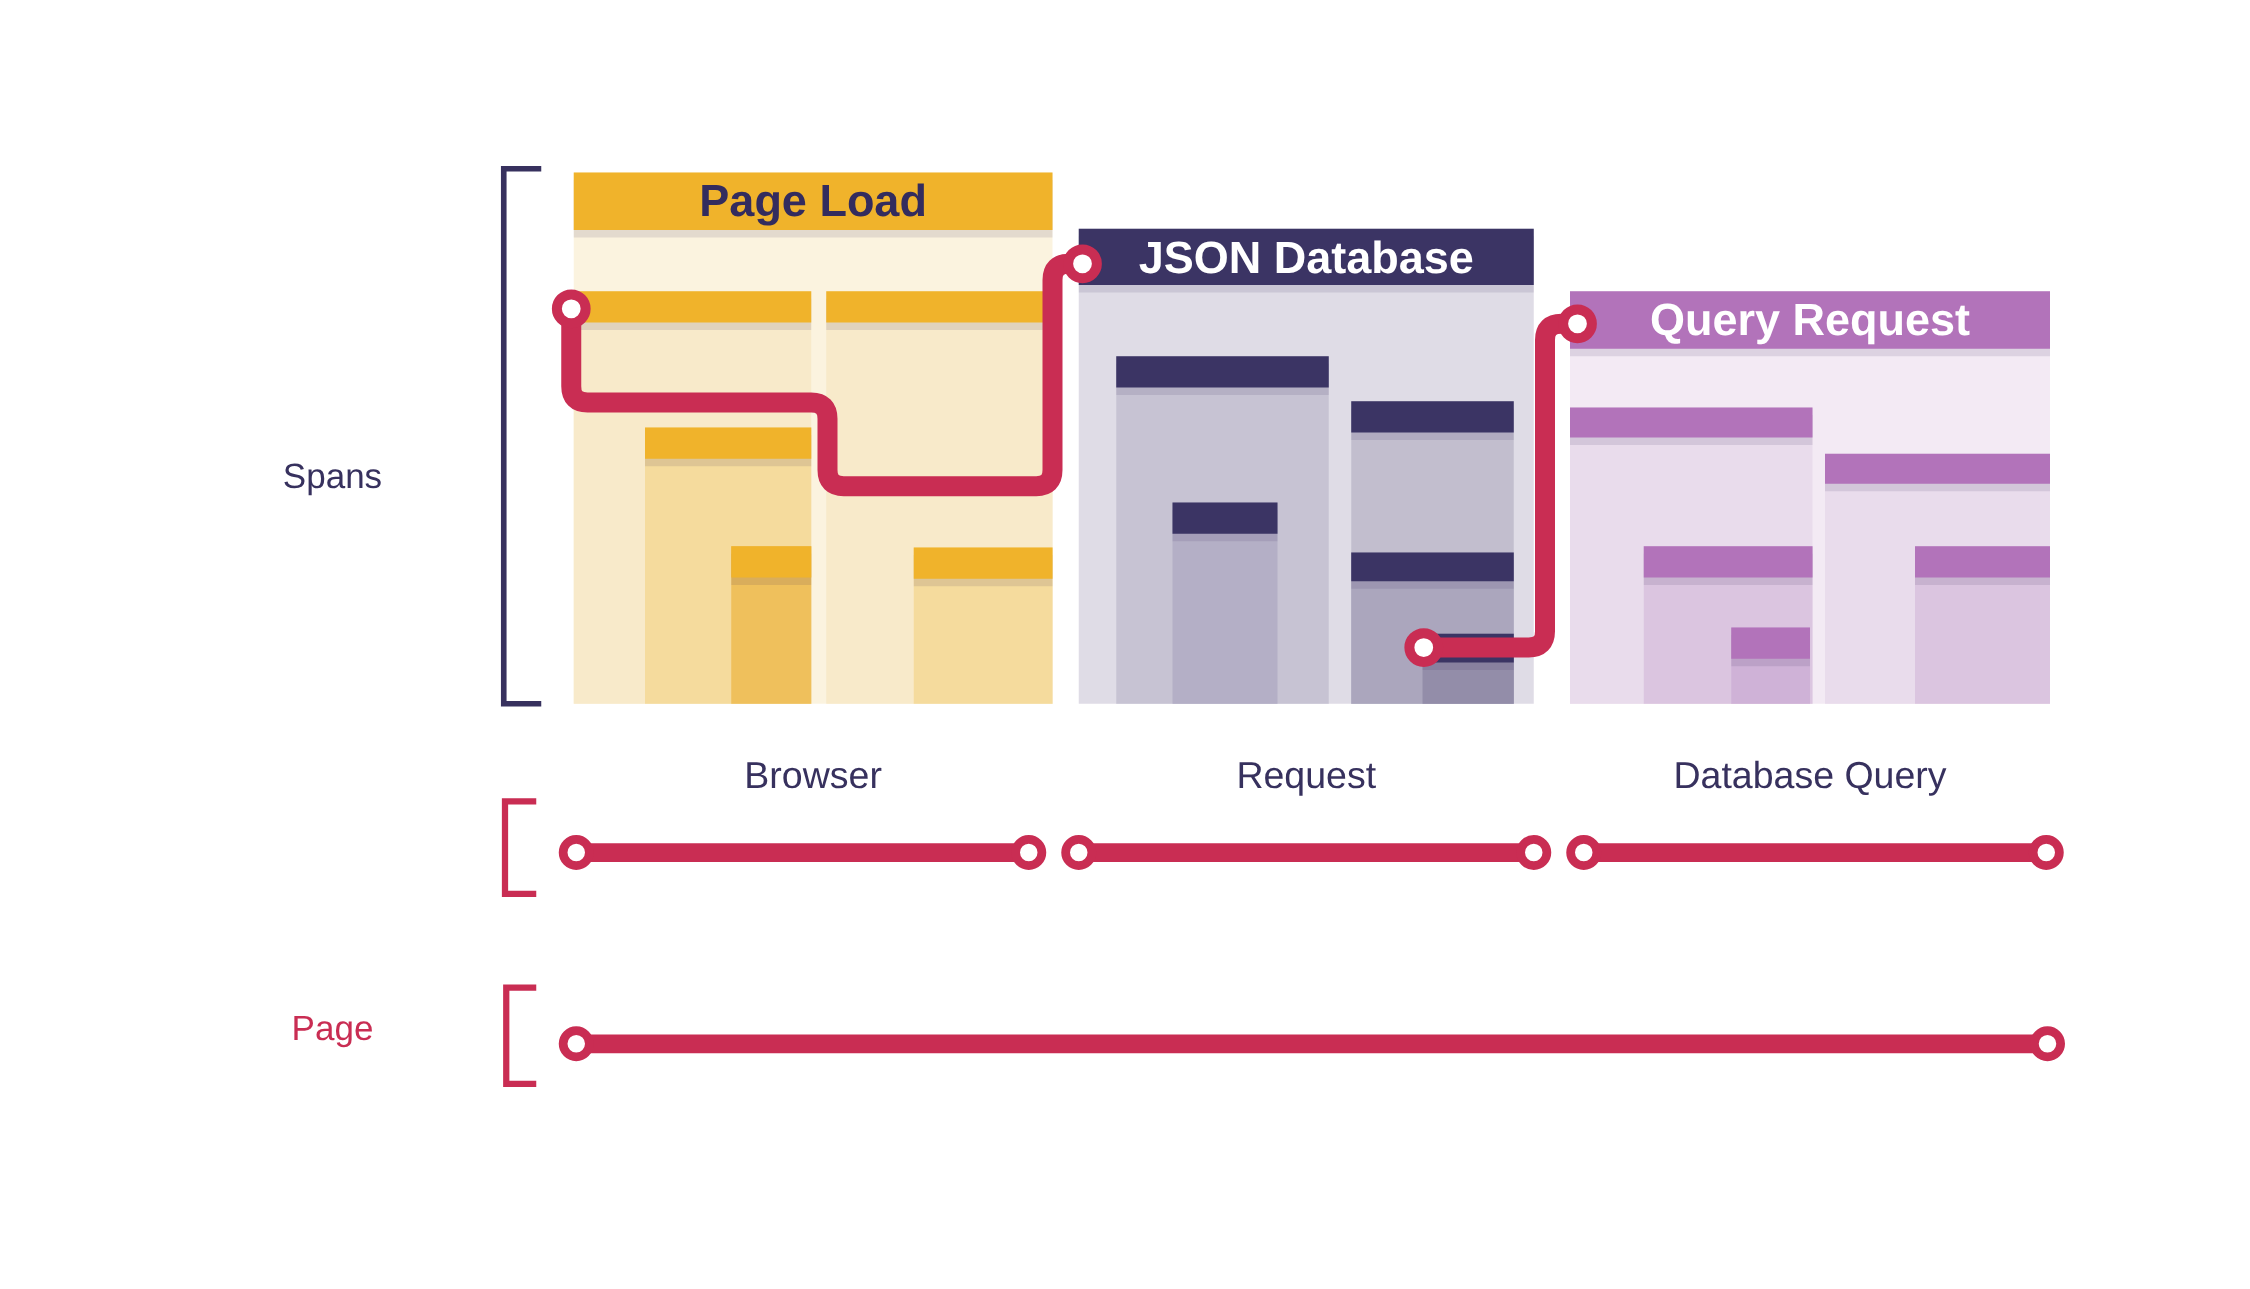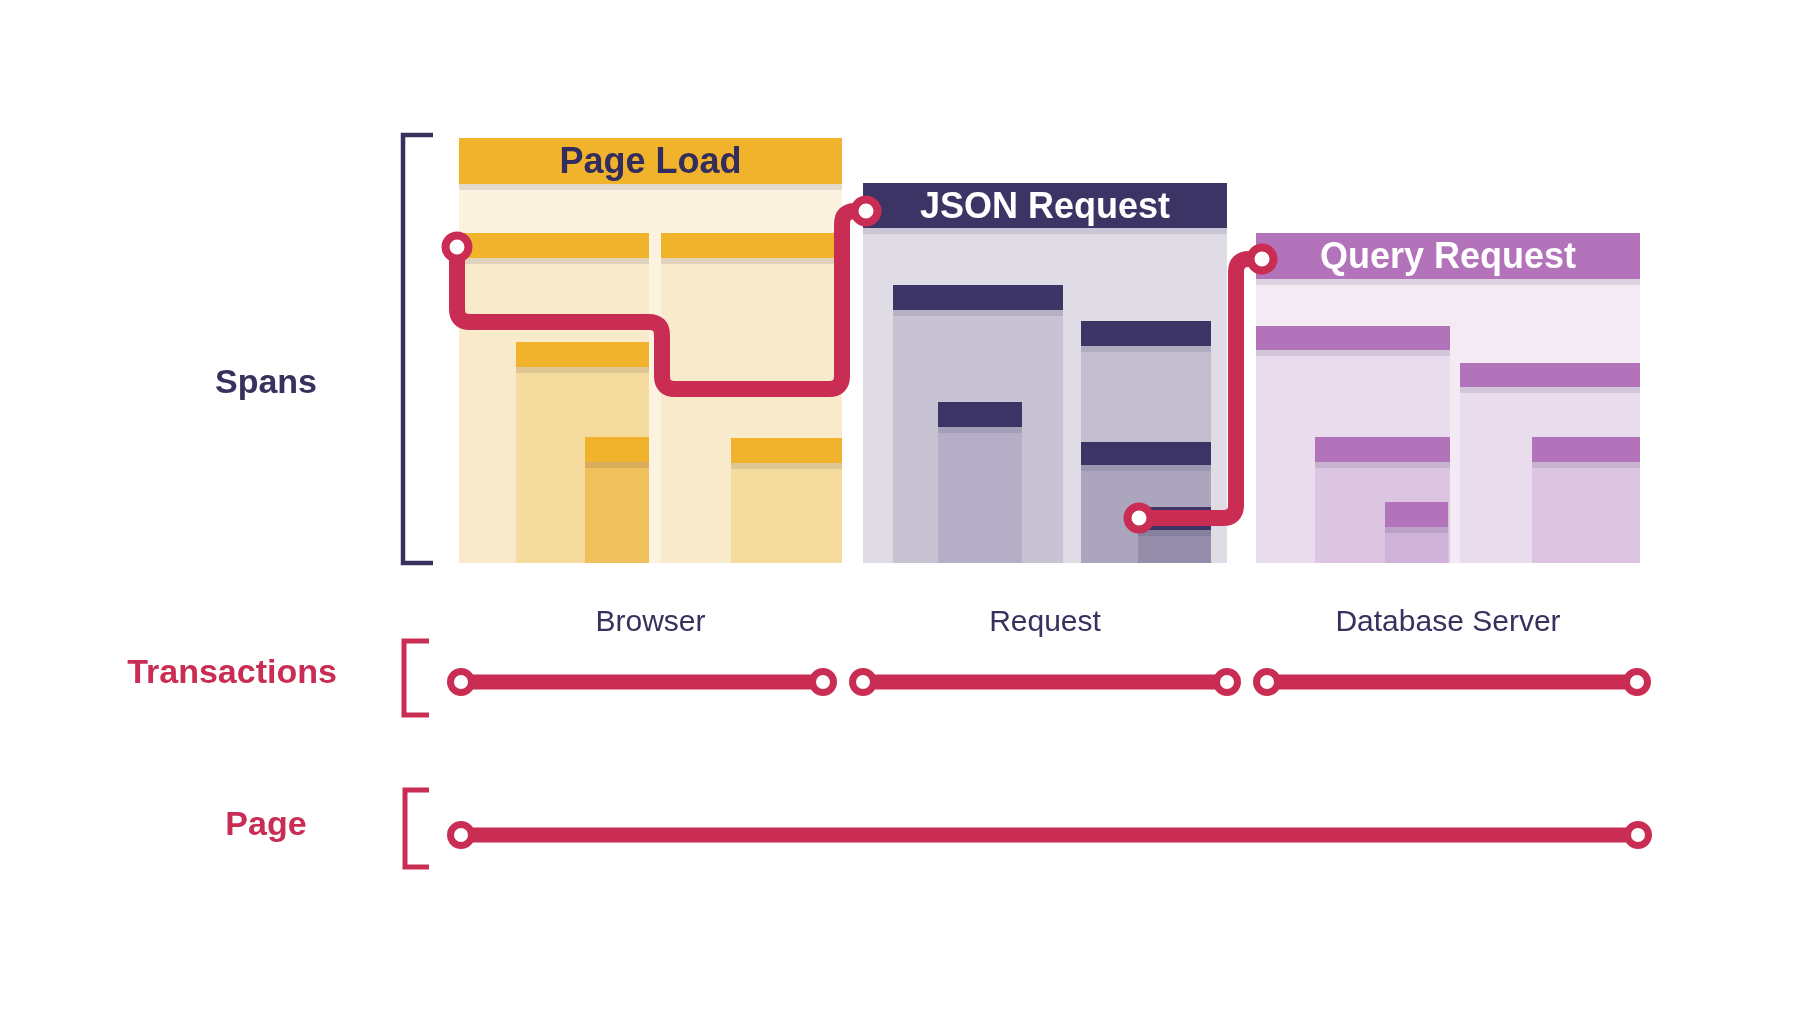--- a/index.html
+++ b/index.html
@@ -1,21 +1,21 @@
 <!DOCTYPE html>
 <html style="--red: #C92D53; --navy: #37315E; --gold: #F0B32B; --purple: #B273BA;"><head>
 <meta charset="utf-8">
 <style>
   :root{
     --red:#C92D53; --navy:#37315E; --gold:#F0B32B; --purple:#B273BA; --white:#FFFFFF;
   }
   html,body{margin:0;padding:0;background:#fff;}
   .canvas{position:relative;width:1800px;height:1031px;background:#fff;overflow:hidden;
           font-family:"Liberation Sans", sans-serif;}
-  .side-label{position:absolute;transform:translate(-50%,-50%);font-weight:bold;font-size:34px;white-space:nowrap;}
+  .side-label{position:absolute;transform:translate(-50%,-50%);font-weight:normal;font-size:28px;white-space:nowrap;}
   .side-label.navy{color:var(--navy);}
   .side-label.red{color:var(--red);}
   .panel{position:absolute;}
   .panel-header{position:absolute;left:0;top:0;width:100%;display:flex;align-items:center;justify-content:center;
                 font-weight:bold;font-size:36px;box-shadow:0 6px 0 rgba(60,45,90,0.12);}
   .blk{position:absolute;box-shadow:none;}
   .bar{position:absolute;left:0;top:0;width:100%;box-shadow:0 6px 0 rgba(60,45,90,0.12);}
   .dots{background-image:radial-gradient(rgba(60,40,80,0.05) 1.2px, transparent 1.2px);background-size:9px 9px;}
   
   .pl-body{background:#FBF3DF;}
@@ -42,21 +42,20 @@
   .hd-purple{background:var(--purple);color:#fff;}
   .panel-label{position:absolute;text-align:center;font-weight:normal;font-size:30px;color:var(--navy);}
   .overlay{position:absolute;left:0;top:0;pointer-events:none;}
 </style>
 </head>
 <body>
 
 <div class="canvas">
 
   <div class="side-label navy" style="left:266px;top:381px">Spans</div>
-  <div class="side-label red" style="left:232px;top:671px">Transactions</div>
   <div class="side-label red" style="left:266px;top:823px">Page</div>
 
   <div class="panel pl-body" style="left:459px;top:138px;width:383px;height:425px">
     <div class="panel-header hd-gold" style="height:46px">
       <span>Page Load</span>
     </div>
     <div class="blk pl-l2" style="left:0;top:95px;width:190px;height:330px">
       <div class="bar bar-gold"></div>
     </div>
     <div class="blk pl-l2" style="left:202px;top:95px;width:181px;height:330px">
@@ -68,21 +67,21 @@
     <div class="blk pl-l3 dots" style="left:272px;top:300px;width:111px;height:125px">
       <div class="bar bar-gold"></div>
     </div>
     <div class="blk pl-l4 dots" style="left:126px;top:299px;width:64px;height:126px">
       <div class="bar bar-gold"></div>
     </div>
   </div>
 
   <div class="panel js-body" style="left:863px;top:183px;width:364px;height:380px">
     <div class="panel-header hd-navy" style="height:45px">
-      <span>JSON Request</span>
+      <span>JSON Database</span>
     </div>
     <div class="blk js-l2a dots" style="left:30px;top:102px;width:170px;height:278px">
       <div class="bar bar-navy"></div>
     </div>
     <div class="blk js-l3a dots" style="left:75px;top:219px;width:84px;height:161px">
       <div class="bar bar-navy"></div>
     </div>
     <div class="blk js-l2b dots" style="left:218px;top:138px;width:130px;height:242px">
       <div class="bar bar-navy"></div>
     </div>
@@ -110,21 +109,21 @@
     <div class="blk qr-l3 dots" style="left:276px;top:204px;width:108px;height:126px">
       <div class="bar bar-purple"></div>
     </div>
     <div class="blk qr-l4 dots" style="left:129px;top:269px;width:63px;height:61px">
       <div class="bar bar-purple"></div>
     </div>
   </div>
 
   <div class="panel-label" style="left:459px;top:604px;width:383px">Browser</div>
   <div class="panel-label" style="left:863px;top:604px;width:364px">Request</div>
-  <div class="panel-label" style="left:1256px;top:604px;width:384px">Database Server</div>
+  <div class="panel-label" style="left:1256px;top:604px;width:384px">Database Query</div>
 
   <svg class="overlay" width="1800" height="1031" viewBox="0 0 1800 1031">
 
     <path d="M433,135 L403,135 L403,563 L433,563" fill="none" style="stroke:var(--navy)" stroke-width="4.5"></path>
     <path d="M429,641 L404,641 L404,715 L429,715" fill="none" style="stroke:var(--red)" stroke-width="5"></path>
     <path d="M429,790 L405,790 L405,867 L429,867" fill="none" style="stroke:var(--red)" stroke-width="5"></path>
 
     <path d="M457,247 L457,309 Q457,322 470,322 L649,322 Q662,322 662,335 L662,376 Q662,389 675,389 L829,389 Q842,389 842,376 L842,224 Q842,211 855,211 L864,211" fill="none" style="stroke:var(--red)" stroke-width="16"></path>
 
     <path d="M1141,518 L1223,518 Q1236,518 1236,505 L1236,272 Q1236,259 1249,259 L1256,259" fill="none" style="stroke:var(--red)" stroke-width="16"></path>

